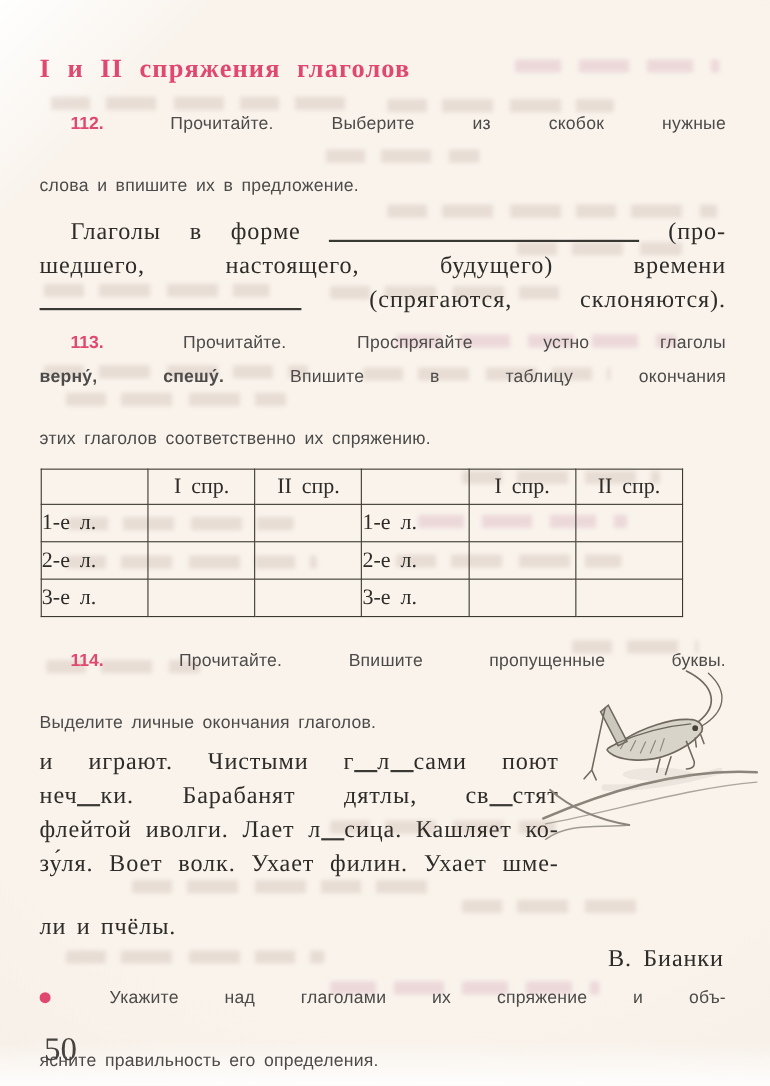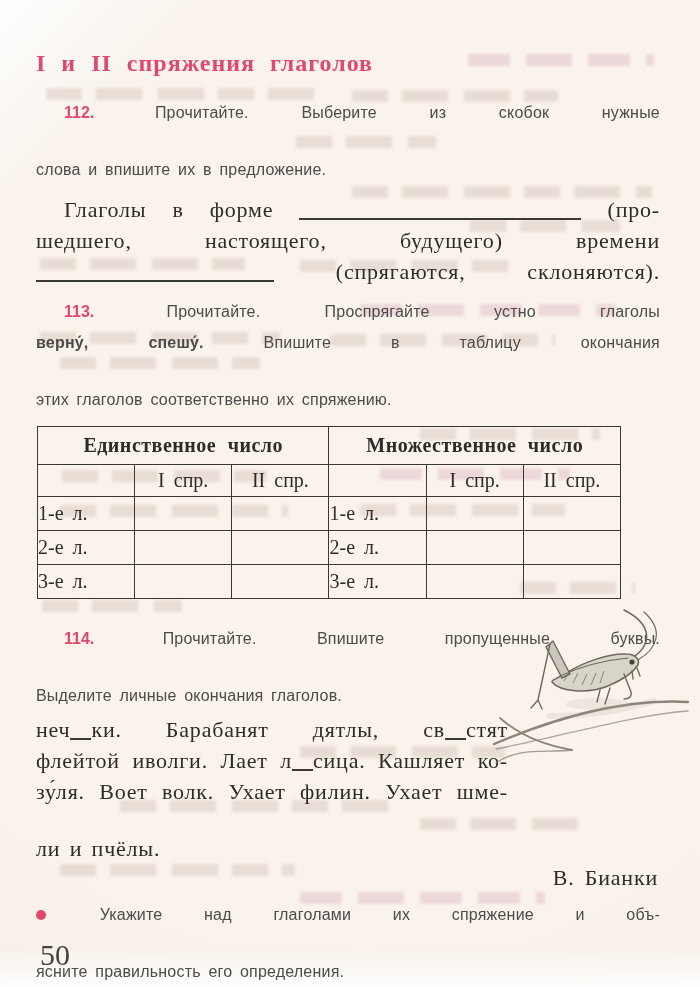--- a/index.html
+++ b/index.html
@@ -113,24 +113,20 @@
         <colgroup>
           <col style="width: 16.66%;">
           <col style="width: 16.66%;">
           <col style="width: 16.66%;">
           <col style="width: 16.66%;">
           <col style="width: 16.66%;">
           <col style="width: 16.66%;">
         </colgroup>
         <tbody>
           <tr>
-            <td class="hd" colspan="3">Единственное число</td>
-            <td class="hd" colspan="3">Множественное число</td>
-          </tr>
-          <tr>
             <td class="sub"></td>
             <td class="sub">I спр.</td>
             <td class="sub">II спр.</td>
             <td class="sub"></td>
             <td class="sub">I спр.</td>
             <td class="sub">II спр.</td>
           </tr>
           <tr>
             <td class="lbl">1-е л.</td>
             <td class="emp"></td>
@@ -156,20 +152,21 @@
             <td class="emp"></td>
           </tr>
         </tbody>
       </table>
 
     <div class="para sans mt114" id="ex114i">
         <div class="tline ind"><span class="num" style="color: rgb(224, 72, 111);">114.</span> <span>Прочитайте.</span> <span>Впишите</span> <span>пропущенные</span> <span>буквы.</span></div>
         <div class="tline left"><span>Выделите</span> <span>личные</span> <span>окончания</span> <span>глаголов.</span></div>
       </div>
     <div class="para serif b114" id="ex114b">
+        <div class="tline"><span>и</span> <span>играют.</span> <span>Чистыми</span> <span>г<span class="gap"></span>л<span class="gap"></span>сами</span> <span>поют</span></div>
         <div class="tline"><span>неч<span class="gap"></span>ки.</span> <span>Барабанят</span> <span>дятлы,</span> <span>св<span class="gap"></span>стят</span></div>
         <div class="tline"><span>флейтой</span> <span>иволги.</span> <span>Лает</span> <span>л<span class="gap"></span>сица.</span> <span>Кашляет</span> <span>ко-</span></div>
         <div class="tline"><span>зу́ля.</span> <span>Воет</span> <span>волк.</span> <span>Ухает</span> <span>филин.</span> <span>Ухает</span> <span>шме-</span></div>
         <div class="tline left"><span>ли</span> <span>и</span> <span>пчёлы.</span></div>
       </div>
 
     <div class="author">В. Бианки</div>
 
     <div class="para sans task" id="task">
         <div class="tline"><span class="dot" style="background: rgb(224, 72, 111);"></span> <span>Укажите</span> <span>над</span> <span>глаголами</span> <span>их</span> <span>спряжение</span> <span>и</span> <span>объ-</span></div>

